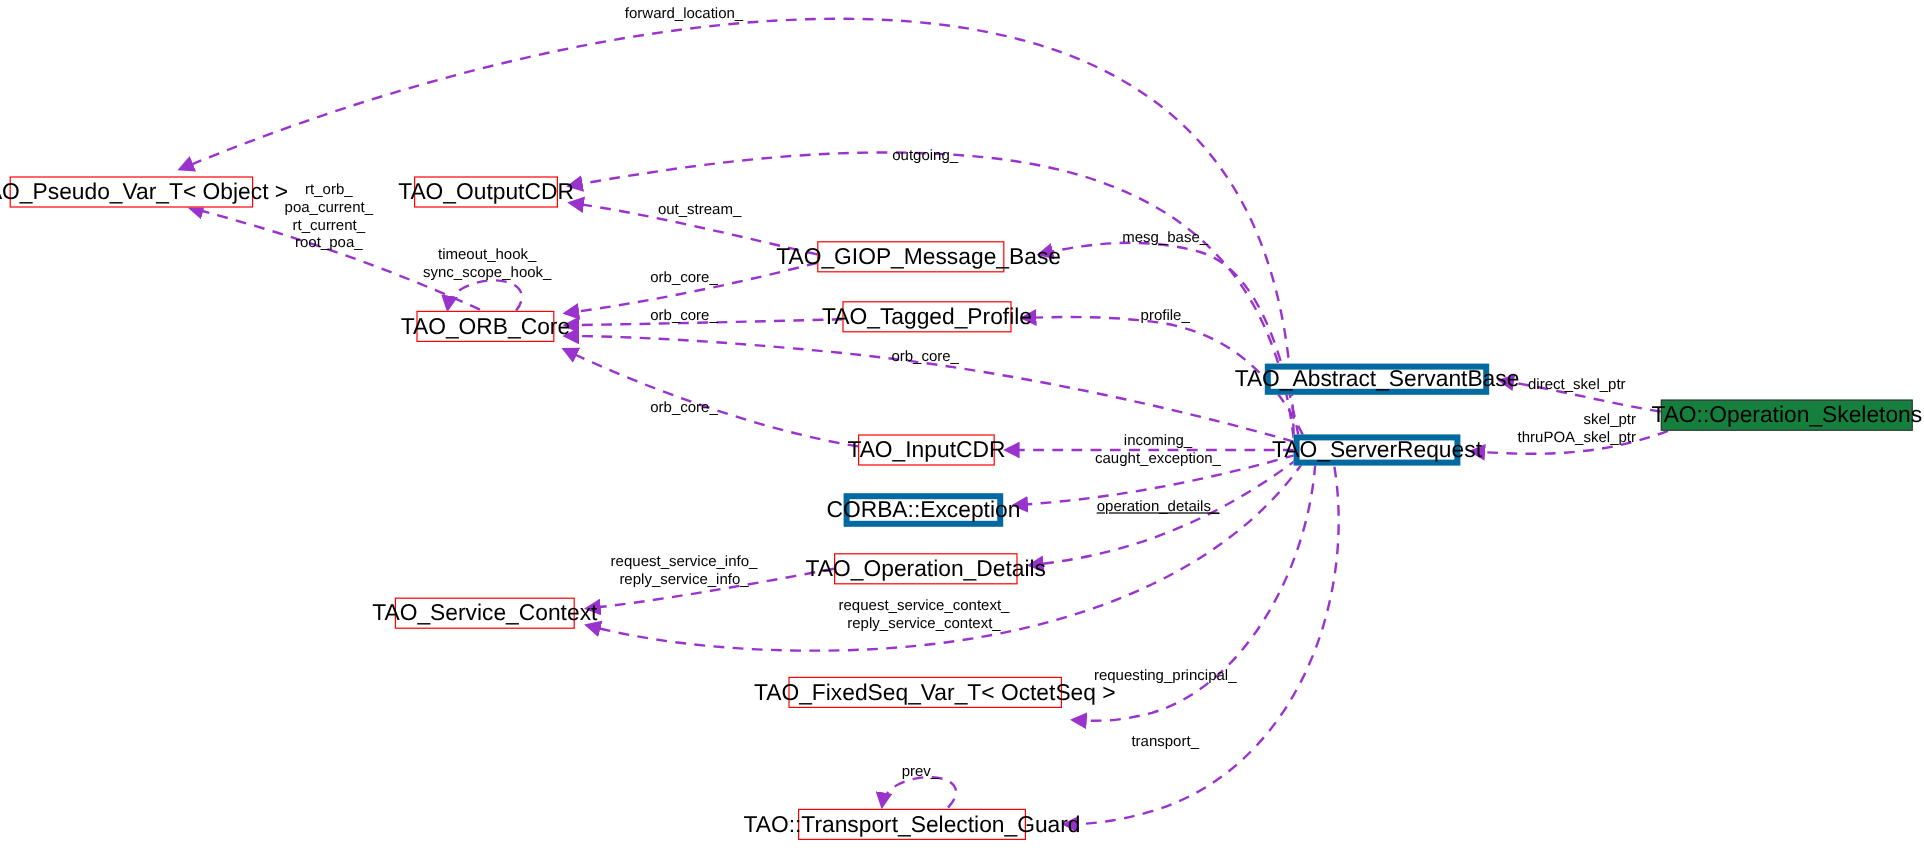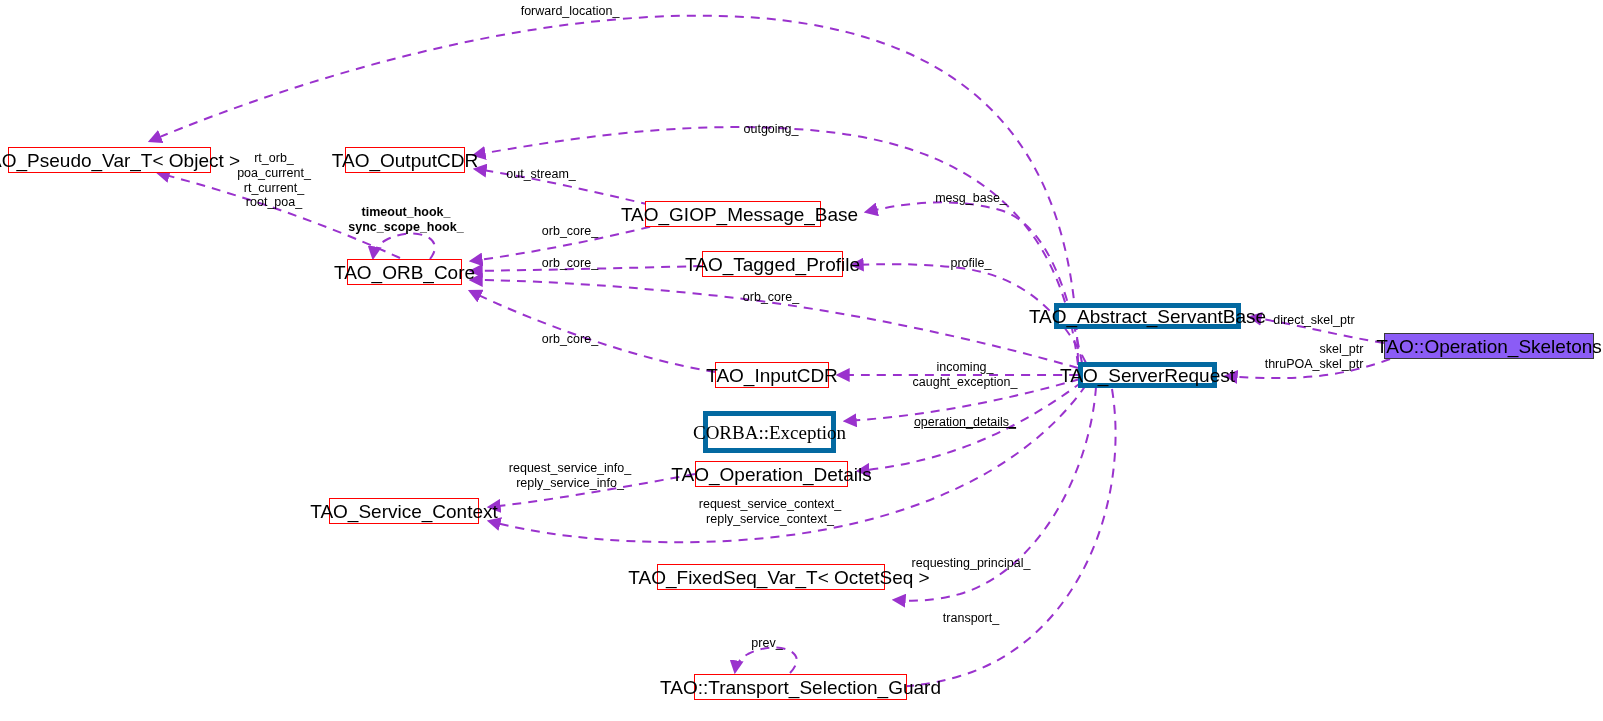--- a/index.html
+++ b/index.html
@@ -36,21 +36,21 @@
     color: #000000;
     white-space: nowrap;
     line-height: 1;
     padding: 0 7px;
   }
   .node.dark {
     border: 5px solid #0369a1;
   }
   .node.focus {
     border: 1px solid #3a3a3a;
-    background: #8b5cf6;
+    background: #15803d;
   }
   .edge-label {
     position: absolute;
     font-size: 12.5px;
     color: #000000;
     white-space: pre;
     line-height: 1.18;
     text-align: center;
     transform: translateX(-50%);
   }
@@ -112,56 +112,56 @@
       <path d="M 790 673 C 812 650 775 640 748 654 C 739 659 736 665 735 672" marker-end="url(#arrowOpen)"></path>
     </g>
   </svg>
 
   <div class="node" style="left:8px;  top:147px;  width:203px; height:26px;">TAO_Pseudo_Var_T&lt; Object &gt;</div>
 
   <div class="node" style="left:345px; top:147px; width:120px; height:26px;">TAO_OutputCDR</div>
 
   <div class="node" style="left:347px; top:259px; width:115px; height:26px;">TAO_ORB_Core</div>
 
-  <div class="node" style="left:645px; top:201px; width:176px; height:26px;padding-left:20px;">TAO_GIOP_Message_Base</div>
+  <div class="node" style="left:681px; top:201px; width:156px; height:26px;padding-left:20px;">TAO_GIOP_Message_Base</div>
 
   <div class="node" style="left:702px; top:251px; width:141px; height:26px;">TAO_Tagged_Profile</div>
 
   <div class="node" style="left:715px; top:362px; width:114px; height:26px;">TAO_InputCDR</div>
 
-  <div class="node dark" style="left:703px; top:411px; width:133px; height:42px;font-family:Liberation Serif, serif;">CORBA::Exception</div>
+  <div class="node dark" style="left:703px; top:411px; width:133px; height:28px;">CORBA::Exception</div>
 
   <div class="node" style="left:695px; top:461px; width:153px; height:26px;">TAO_Operation_Details</div>
 
   <div class="node" style="left:329px; top:498px; width:150px; height:26px;">TAO_Service_Context</div>
 
   <div class="node" style="left:657px; top:564px; width:228px; height:26px;padding-left:23px;">TAO_FixedSeq_Var_T&lt; OctetSeq &gt;</div>
 
-  <div class="node" style="left:665px; top:674px; width:213px; height:26px;margin-left:29px;">TAO::Transport_Selection_Guard</div>
+  <div class="node" style="left:665px; top:674px; width:190px; height:26px;">TAO::Transport_Selection_Guard</div>
 
   <div class="node dark" style="left:1054px; top:303px; width:187px; height:26px;">TAO_Abstract_ServantBase</div>
 
   <div class="node dark" style="left:1078px; top:362px; width:139px; height:26px;">TAO_ServerRequest</div>
 
   <div class="node focus" style="left:1384px; top:333px; width:210px; height:26px;">TAO::Operation_Skeletons</div>
 
   <div class="edge-label" style="left:570px;  top:4px;">forward_location_</div>
 
   <div class="edge-label" style="left:771px;  top:122px;">outgoing_</div>
 
-  <div class="edge-label" style="left:541px;  top:167px;">out_stream_</div>
+  <div class="edge-label" style="left:583px;  top:167px;">out_stream_</div>
 
   <div class="edge-label" style="left:971px;  top:191px;">mesg_base_</div>
 
   <div class="edge-label" style="left:274px;  top:151px;">rt_orb_
 poa_current_
 rt_current_
 root_poa_</div>
 
-  <div class="edge-label" style="left:406px;  top:205px;font-weight:bold;">timeout_hook_
+  <div class="edge-label" style="left:406px;  top:205px;">timeout_hook_
 sync_scope_hook_</div>
 
   <div class="edge-label" style="left:570px;  top:224px;">orb_core_</div>
 
   <div class="edge-label" style="left:570px;  top:256px;">orb_core_</div>
 
   <div class="edge-label" style="left:971px;  top:256px;">profile_</div>
 
   <div class="edge-label" style="left:771px;  top:290px;">orb_core_</div>
 

